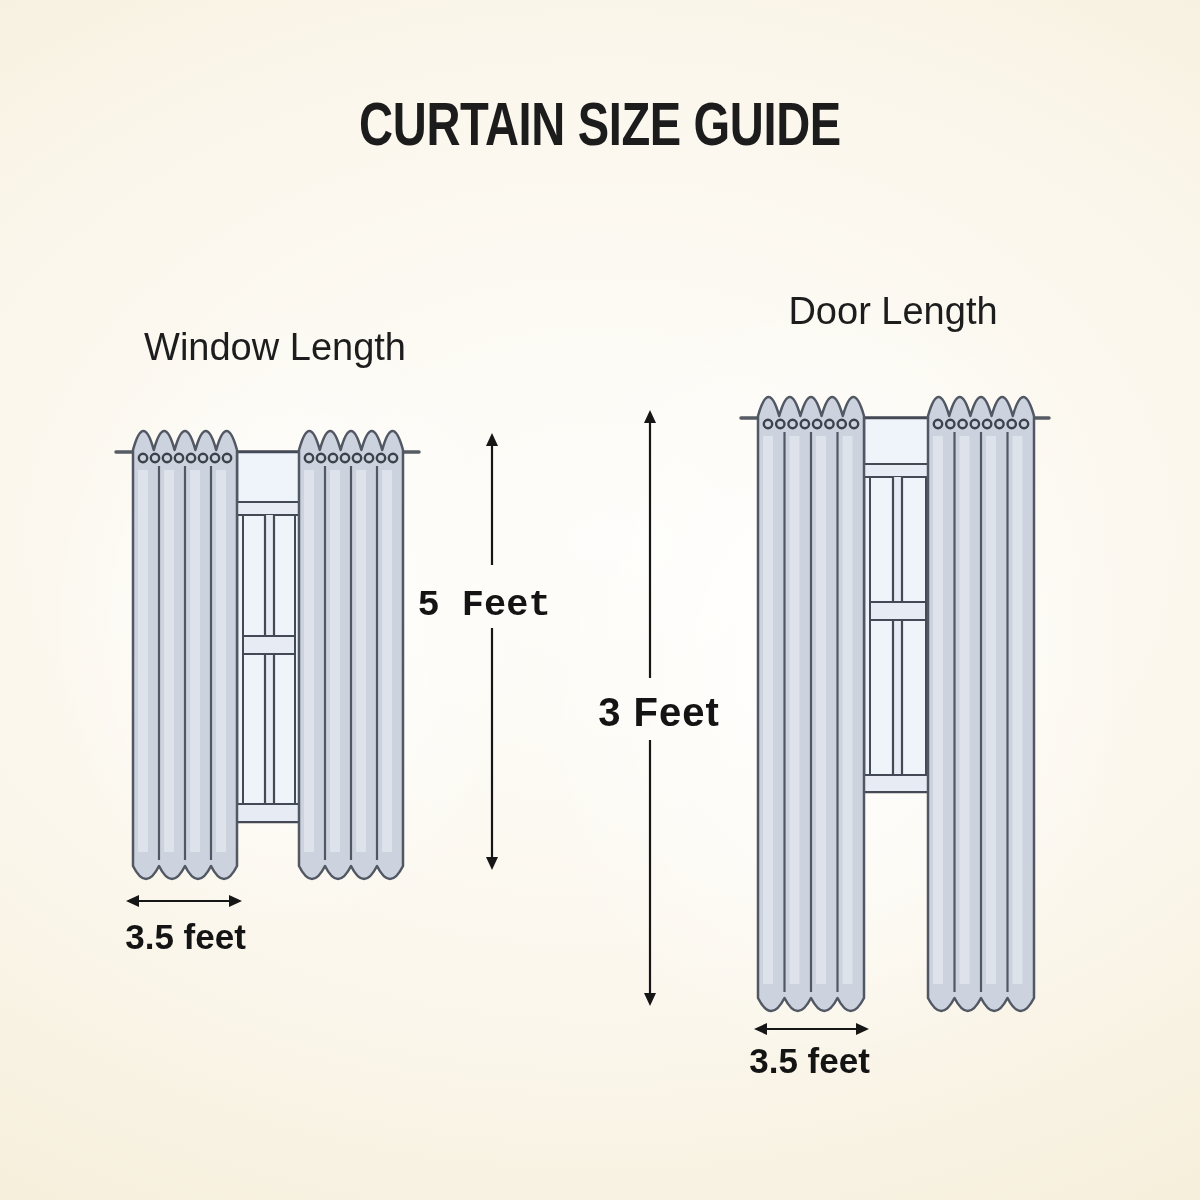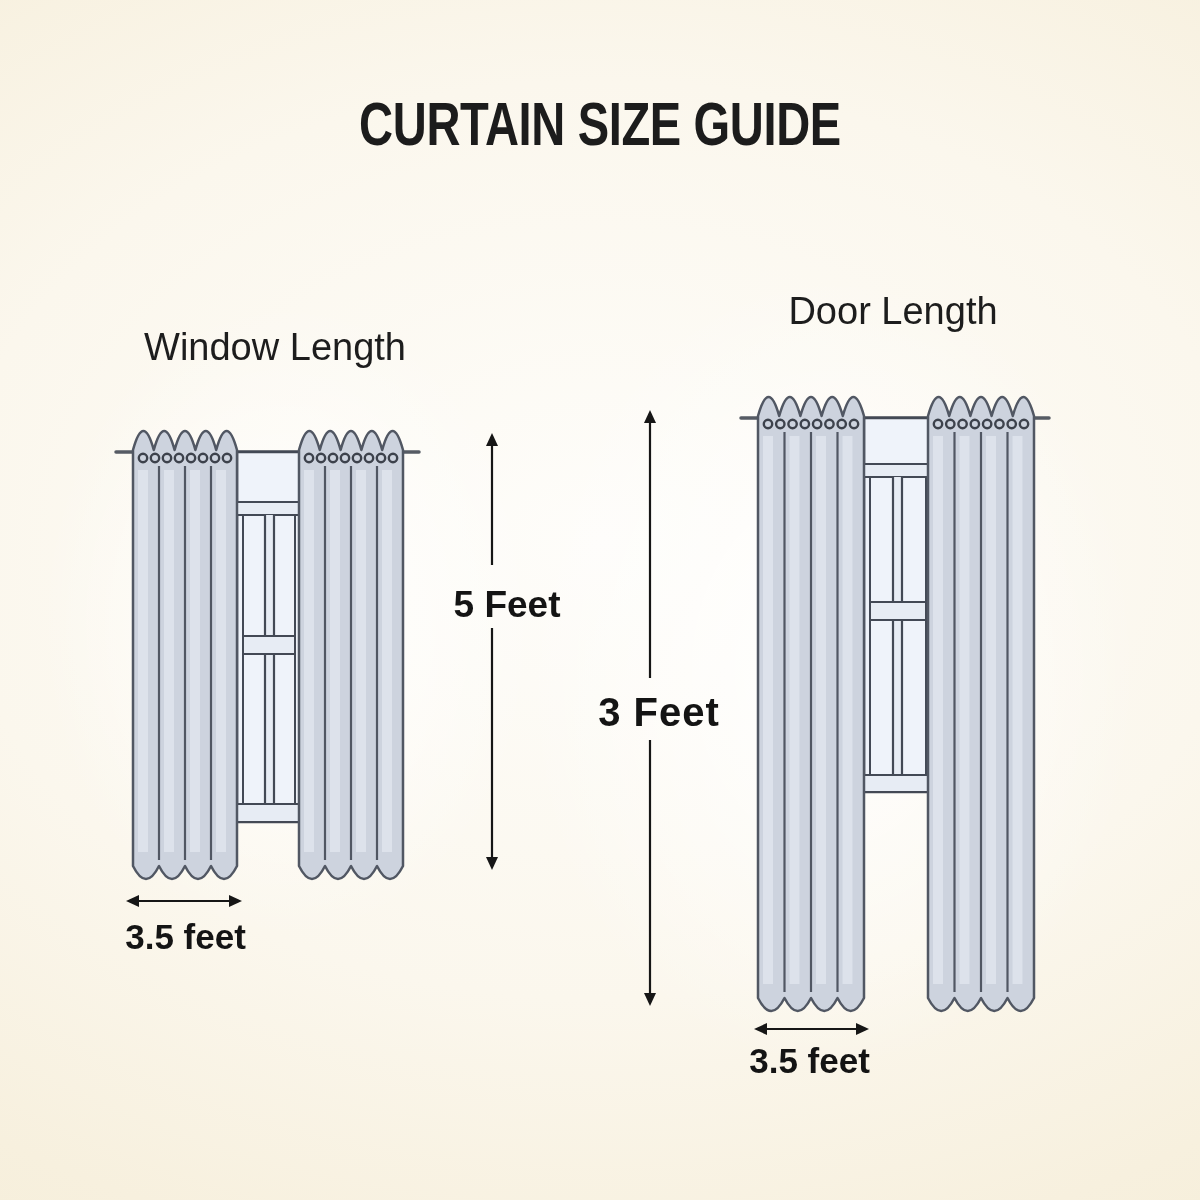--- a/index.html
+++ b/index.html
@@ -19,21 +19,21 @@
     font-size:62px;font-weight:700;letter-spacing:-.5px;color:#1c1c1c;
     transform:scaleX(.76);transform-origin:center;
   }
   .sec-label{
     position:absolute;width:320px;text-align:center;
     font-size:38px;font-weight:400;color:#1d1d1d;
   }
   #lbl-window{left:115px;top:290px;margin-top:36px;}
   #lbl-door{left:733px;top:290px;}
   .measure{position:absolute;text-align:center;font-weight:700;color:#141414;}
-  #m-5{left:432px;top:584px;width:150px;font-size:37px;}
+  #m-5{left:409px;top:584px;width:150px;font-size:37px;font-family:Liberation Mono, monospace;}
   #m-7{left:584px;top:690px;width:150px;font-size:40px;letter-spacing:1px;}
   #m-35l{left:103px;top:917px;width:165px;font-size:35px;}
   #m-35r{left:727px;top:1041px;width:165px;font-size:35px;}
 </style>
 </head>
 <body>
 
 <div class="glow glow-left"></div>
 <div class="glow glow-right"></div>
 

